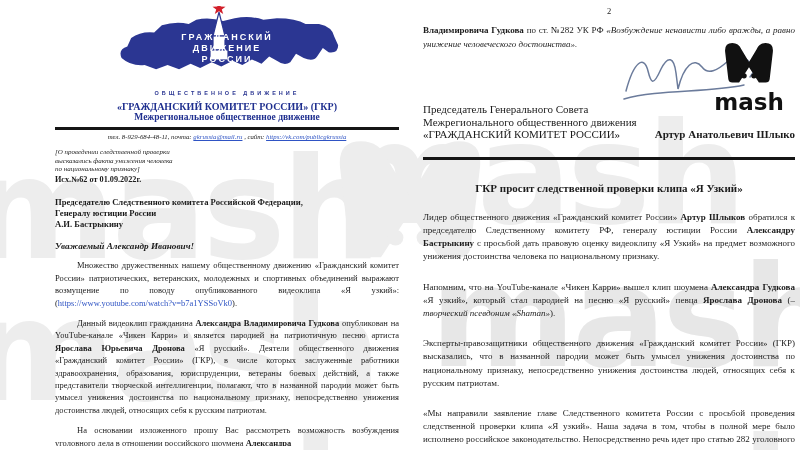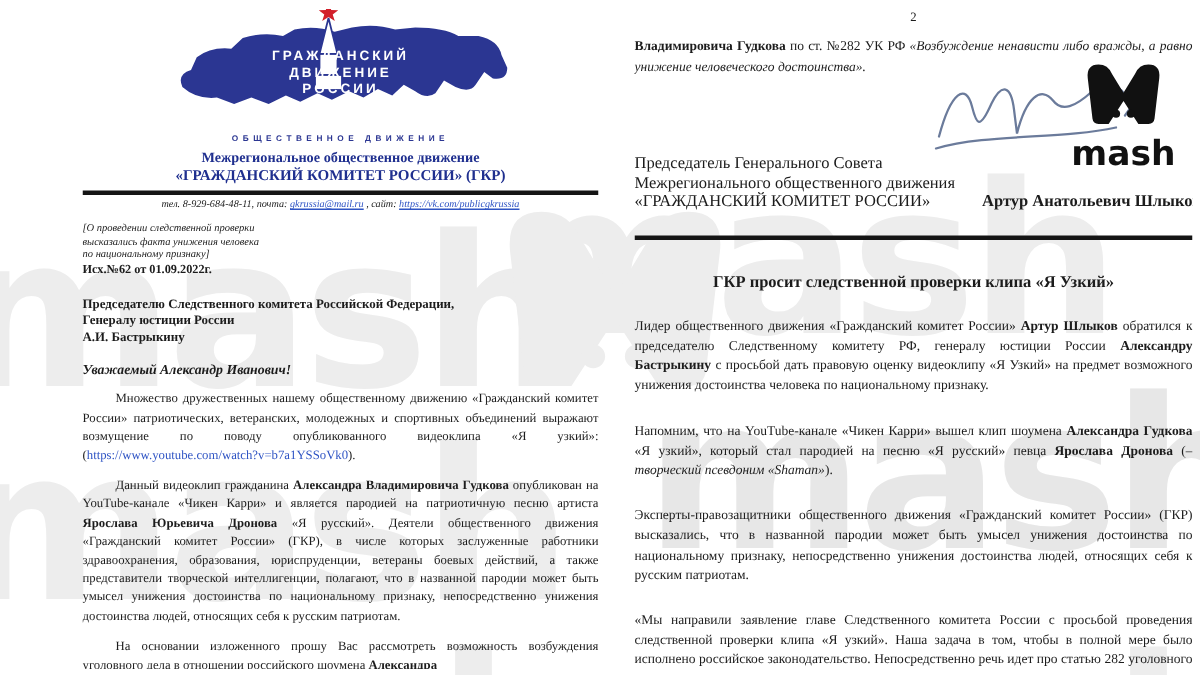--- a/index.html
+++ b/index.html
@@ -91,22 +91,22 @@
         <polygon points="17,0 18.8,4.6 23.5,4.8 19.8,7.6 21.2,12 17,9.3 12.8,12 14.2,7.6 10.5,4.8 15.2,4.6" fill="#d21f2a"></polygon>
       </svg>
       <div class="map-text">
         <div>ГРАЖДАНСКИЙ</div>
         <div>ДВИЖЕНИЕ</div>
         <div>РОССИИ</div>
       </div>
       <div class="logo-sub">ОБЩЕСТВЕННОЕ ДВИЖЕНИЕ</div>
     </div>
 
+    <div class="org-line" style="font-size:10px;">«ГРАЖДАНСКИЙ КОМИТЕТ РОССИИ» (ГКР)</div>
     <div class="org-line">Межрегиональное общественное движение</div>
-    <div class="org-line" style="font-size:10px;">«ГРАЖДАНСКИЙ КОМИТЕТ РОССИИ» (ГКР)</div>
 
     <div class="rule"></div>
 
     <div class="contact-line"><span class="seg-i">тел. 8-929-684-48-11, почта: </span><span class="seg-ai">gkrussia@mail.ru</span><span class="seg-i"> , сайт: </span><span class="seg-ai">https://vk.com/publicgkrussia</span></div>
 
     <div class="ref-block">
       <div class="ref-line">[О проведении следственной проверки</div>
       <div class="ref-line">высказались факта унижения человека</div>
       <div class="ref-line">по национальному признаку]</div>
       <div class="ref-num">Исх.№62 от 01.09.2022г.</div>

